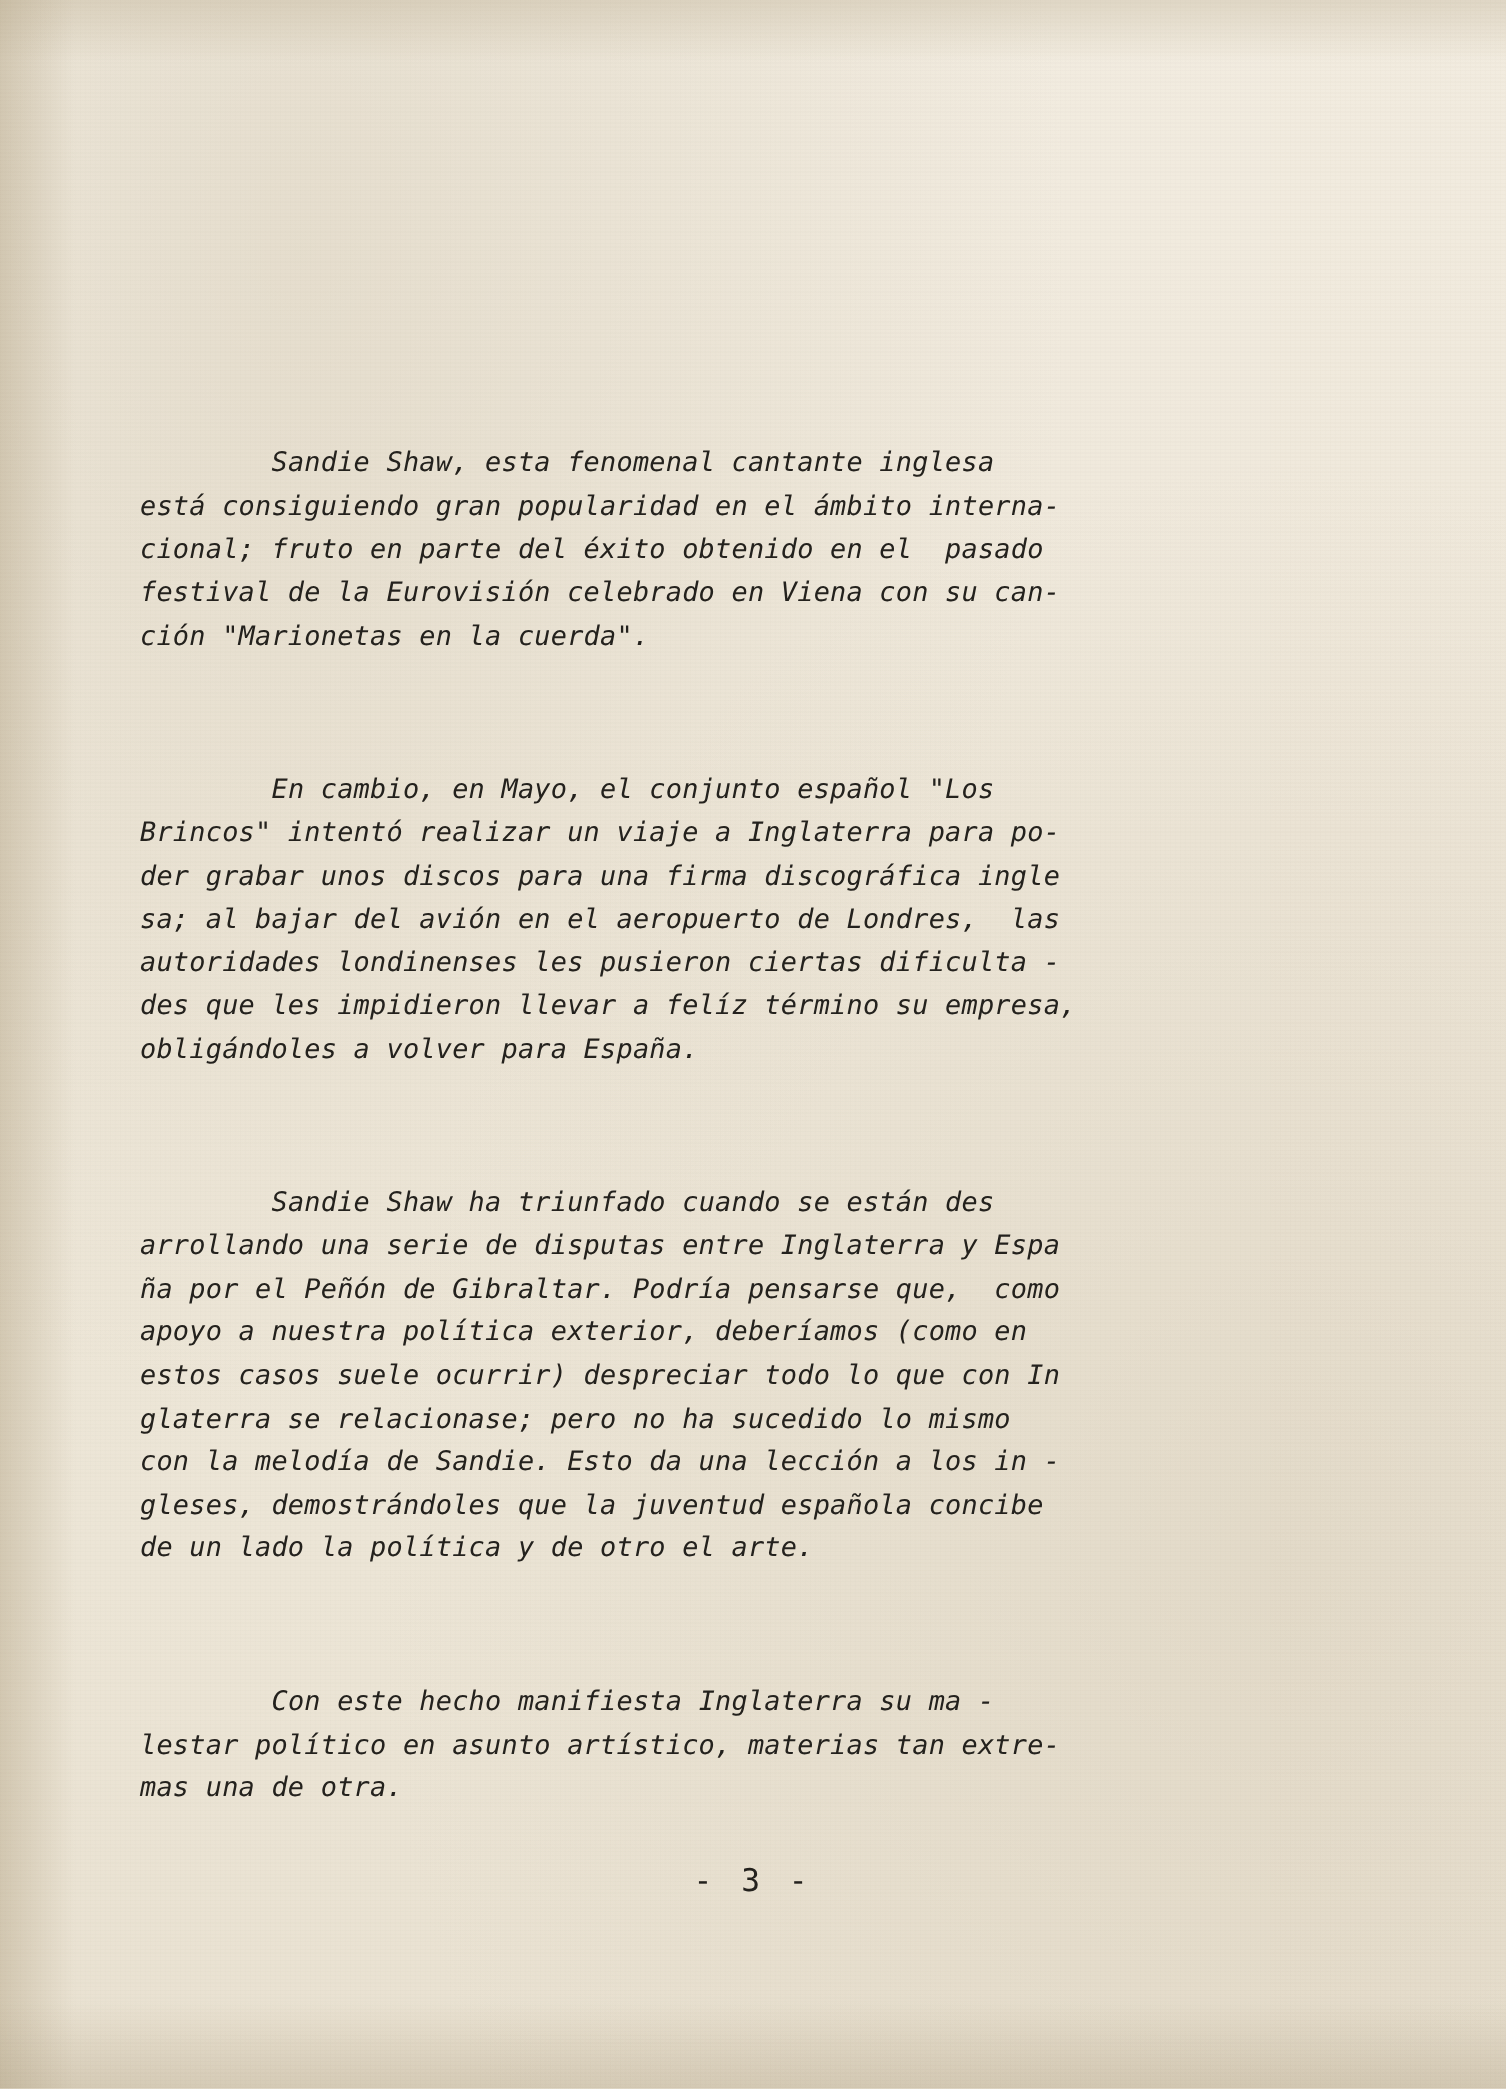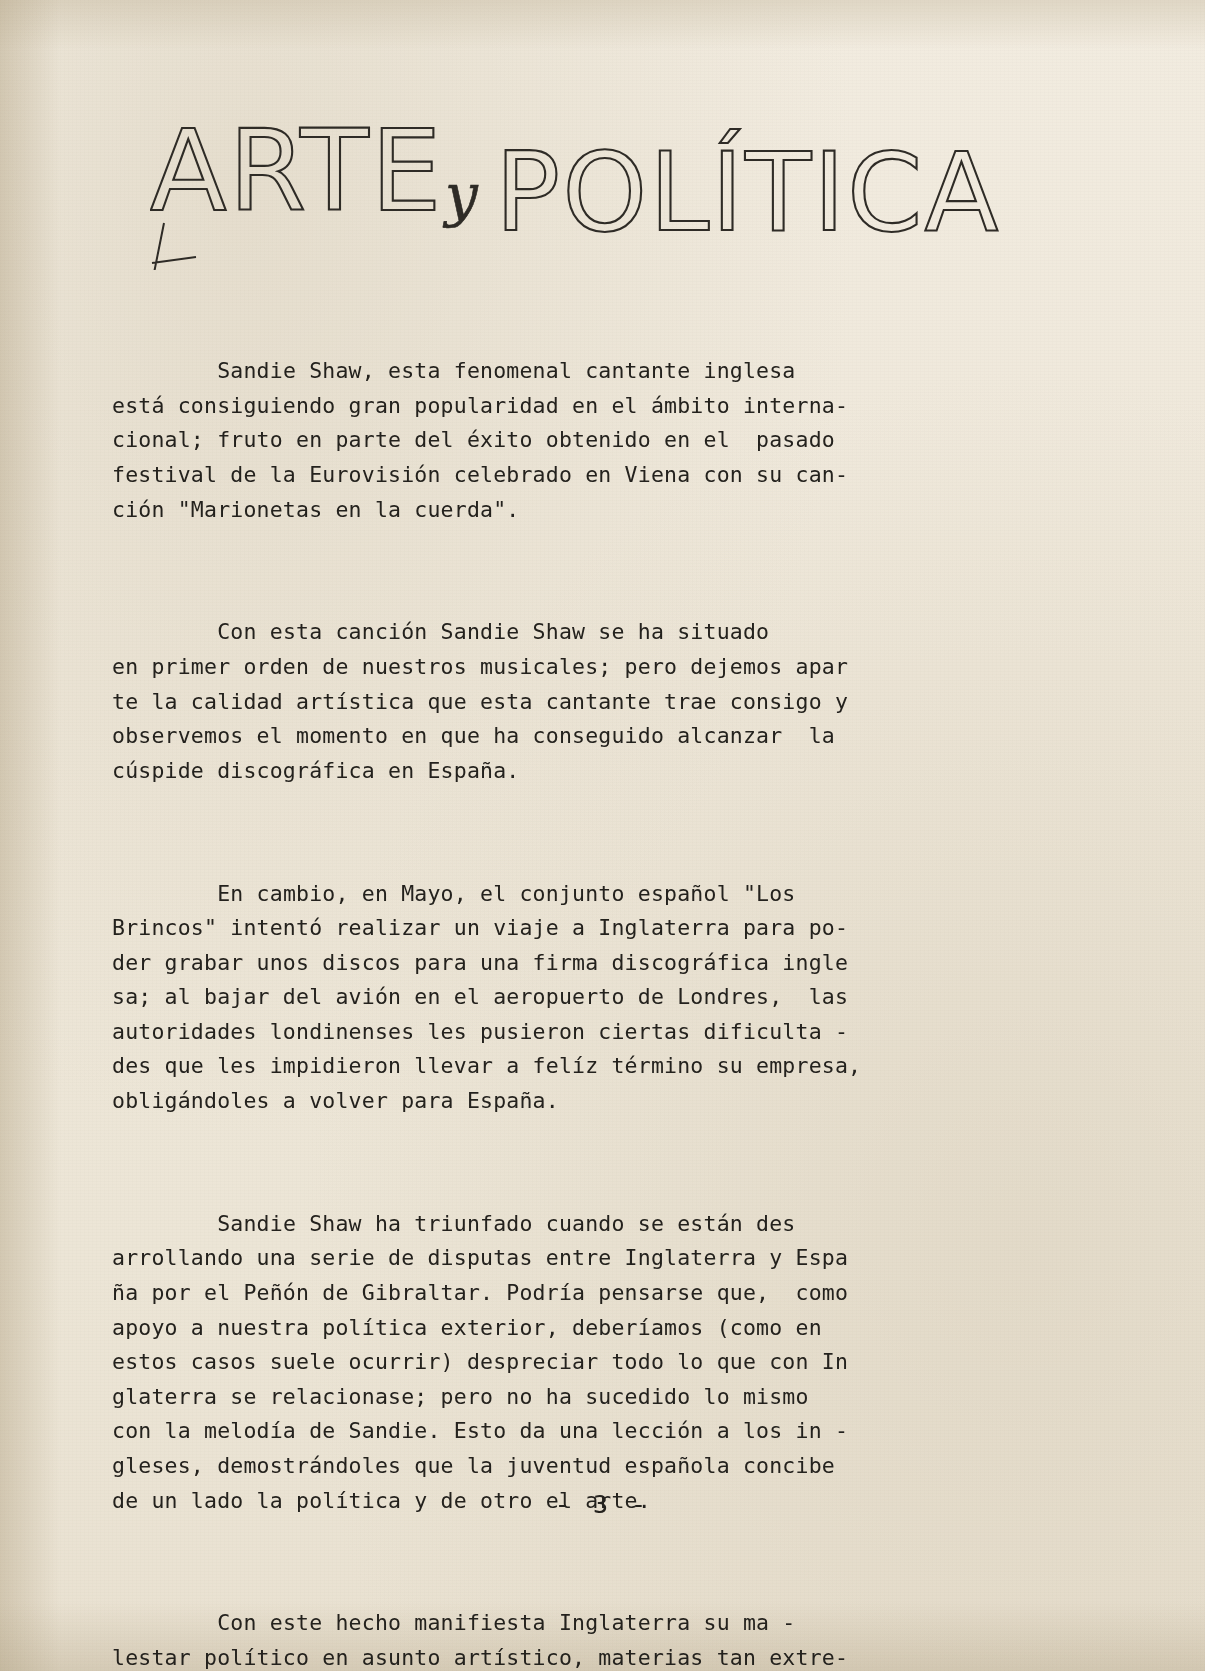--- a/index.html
+++ b/index.html
@@ -90,20 +90,21 @@
     font-size: 21.5px;
     line-height: 34.6px;
     color: #23211d;
     letter-spacing: 0.2px;
     white-space: pre-wrap;
   }
   .para {
     margin: 0 0 19px 0;
     white-space: pre-wrap;
     text-rendering: optimizeLegibility;
+    font-style: italic;
   }
 
   .page-number {
     position: absolute;
     left: 0;
     right: 0;
     top: 1490px;
     text-align: center;
     font-size: 25px;
     letter-spacing: 4px;
@@ -113,40 +114,27 @@
 </style>
 </head>
 <body>
 
 <div class="page">
 
   <div class="edge-shade-top"></div>
   <div class="edge-shade-left"></div>
   <div class="edge-shade-bottom"></div>
 
-  <div class="title-block">
-    <svg class="title-svg" viewBox="0 0 900 165" xmlns="http://www.w3.org/2000/svg">
-      <text class="title-text-outline" x="0" y="105" font-size="112">ARTE</text>
-      <text class="title-text-script" x="295" y="110" font-size="58">y</text>
-      <text class="title-text-outline" x="345" y="125" font-size="108">POLÍTICA</text>
-      <path d="M14 118 L4 168 M2 158 L46 152" stroke="#2e2b26" stroke-width="2" fill="none"></path>
-    </svg>
-  </div>
 
   <div class="body-text">
     <p class="para">        Sandie Shaw, esta fenomenal cantante inglesa
 está consiguiendo gran popularidad en el ámbito interna-
 cional; fruto en parte del éxito obtenido en el  pasado
 festival de la Eurovisión celebrado en Viena con su can-
 ción "Marionetas en la cuerda".</p>
-    <p class="para">        Con esta canción Sandie Shaw se ha situado
-en primer orden de nuestros musicales; pero dejemos apar
-te la calidad artística que esta cantante trae consigo y
-observemos el momento en que ha conseguido alcanzar  la
-cúspide discográfica en España.</p>
     <p class="para">        En cambio, en Mayo, el conjunto español "Los
 Brincos" intentó realizar un viaje a Inglaterra para po-
 der grabar unos discos para una firma discográfica ingle
 sa; al bajar del avión en el aeropuerto de Londres,  las
 autoridades londinenses les pusieron ciertas dificulta -
 des que les impidieron llevar a felíz término su empresa,
 obligándoles a volver para España.</p>
     <p class="para">        Sandie Shaw ha triunfado cuando se están des
 arrollando una serie de disputas entre Inglaterra y Espa
 ña por el Peñón de Gibraltar. Podría pensarse que,  como

